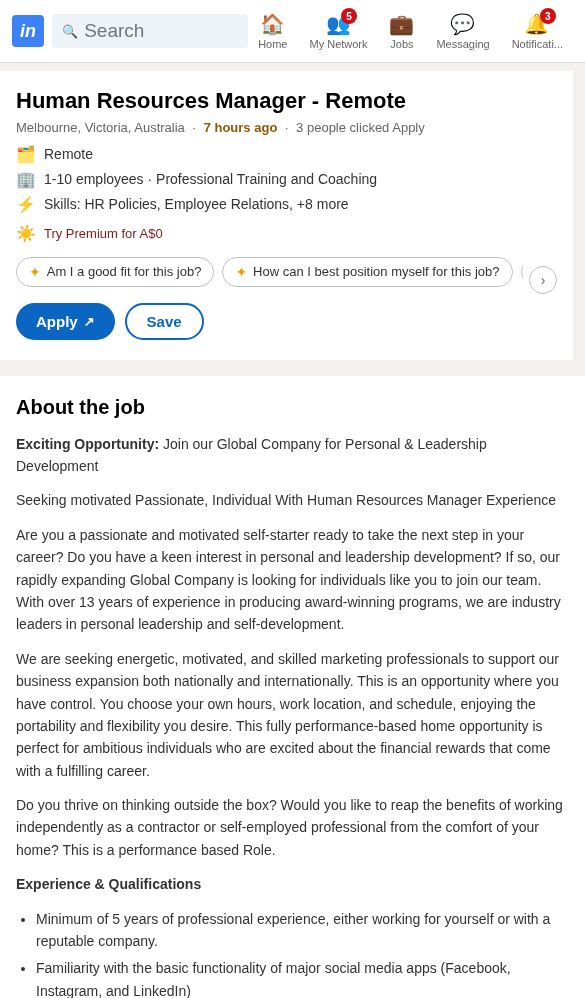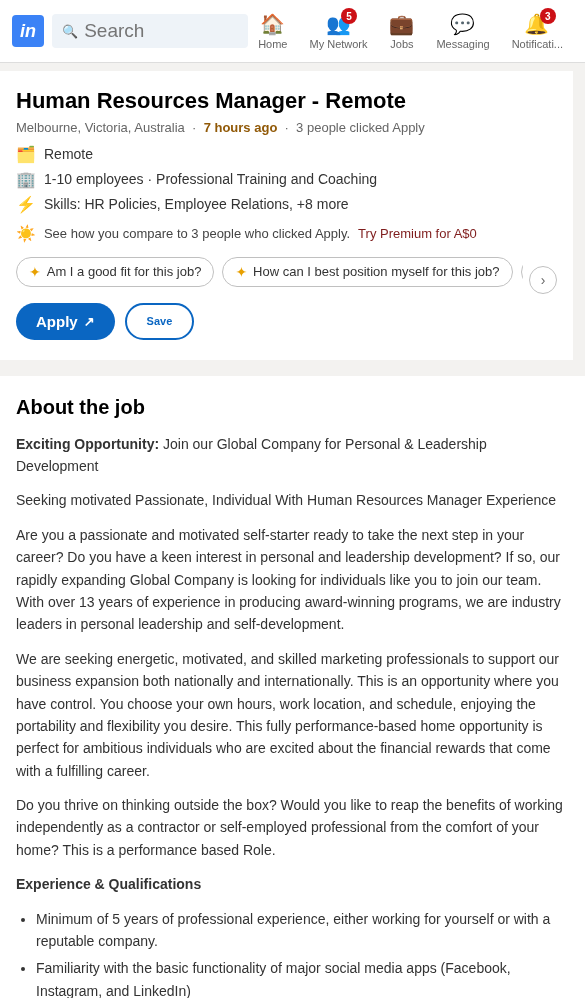--- a/index.html
+++ b/index.html
@@ -57,21 +57,21 @@
 
     
     .action-row { display: flex; gap: 10px; margin-bottom: 4px; }
     .btn-apply {
       background: #0a66c2; color: #fff; border: none; border-radius: 20px;
       padding: 10px 20px; font-size: 15px; font-weight: 600; cursor: pointer;
       display: flex; align-items: center; gap: 6px; justify-content: flex-end;
     }
     .btn-save {
       background: #fff; color: #0a66c2; border: 2px solid #0a66c2; border-radius: 20px;
-      padding: 8px 20px; font-size: 11px; font-weight: 600; cursor: pointer;
+      padding: 8px 20px; font-size: 15px; font-weight: 600; cursor: pointer;
     }
 
     
     .about-section { background: #fff; margin-top: 8px; padding: 20px 16px; }
     .about-title { font-size: 20px; font-weight: 700; margin-bottom: 14px; }
     .about-content { font-size: 14px; line-height: 1.6; color: #333; }
     .about-content p { margin-bottom: 12px; }
     .about-content .bold { font-weight: 700; }
     .about-content ul { margin: 6px 0 12px 20px; }
     .about-content ul li { margin-bottom: 5px; }
@@ -137,21 +137,20 @@
     <span class="job-detail-icon">🏢</span>
     <span>1-10 employees · Professional Training and Coaching</span>
   </div>
   <div class="job-detail-row">
     <span class="job-detail-icon">⚡</span>
     <span>Skills: HR Policies, Employee Relations, +8 more</span>
   </div>
 
   <div class="premium-row">
     <span style="font-size:16px;">☀️</span>
-    <span>See how you compare to 3 people who clicked Apply.</span>
     <a class="premium-link" href="#">Try Premium for A$0</a>
   </div>
 
   <div style="display:flex; align-items:center; gap:6px;">
     <div class="chips-row">
       <div class="chip">
         <span class="chip-star">✦</span>
         <span>Am I a good fit for this job?</span>
       </div>
       <div class="chip">

